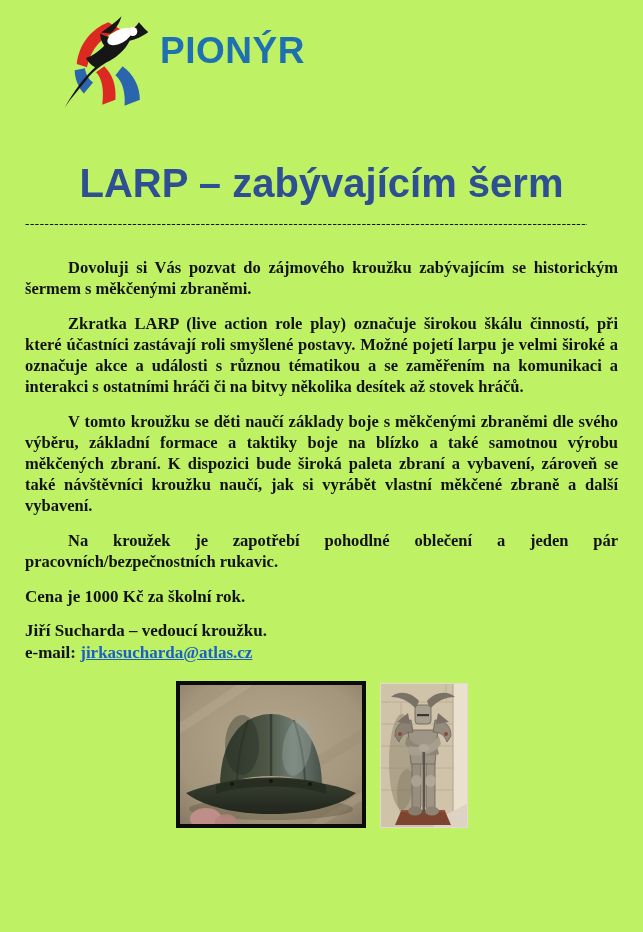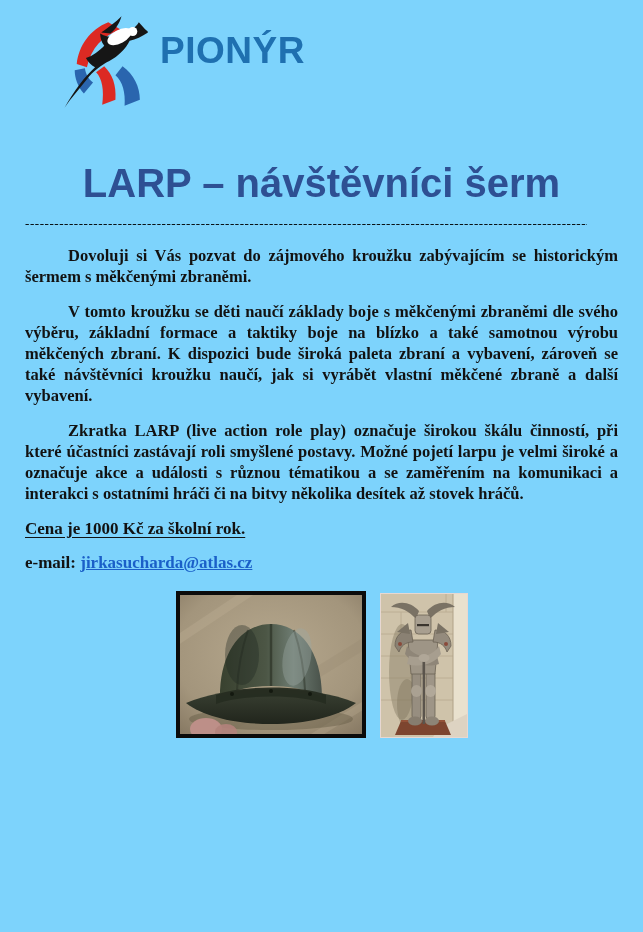--- a/index.html
+++ b/index.html
@@ -1,21 +1,21 @@
 <!DOCTYPE html>
 <html><head>
 <meta charset="utf-8">
 <style>
   * { box-sizing: border-box; }
   html,body { margin:0; padding:0; }
   body {
     width:643px; height:932px; background:#ffffff; overflow:hidden;
     font-family:"Liberation Serif","DejaVu Serif",serif; color:#121212;
   }
-  .page { position:relative; width:643px; height:932px; background:#7dd3fc; }
+  .page { position:relative; width:643px; height:932px; background:#bef264; }
 
   
   .logo-row { position:absolute; top:8px; left:34px; display:flex; align-items:flex-start; }
   .logo-svg { width:114px; height:102px; display:block; }
   .logo-text {
     font-family:"Liberation Sans",sans-serif; font-weight:bold;
     font-size:37px; color:#1F70B0; letter-spacing:0.5px; margin:22px 0 0 12px;
   }
 
   
@@ -27,24 +27,24 @@
     font-size:40px; line-height:46px; color:#2E5093;
   }
   .dashes {
     margin:10px 0 0 0; width:562px; height:17px; overflow:hidden;
     white-space:nowrap; font-size:13px; letter-spacing:0.55px; color:#000;
   }
   p.body {
     margin:0 0 14px 0; font-size:16.5px; line-height:21px; font-weight:bold;
     text-align:justify; text-indent:43px;
   }
-  p.body.first { margin-top:12px; }
+  p.body.first { margin-top:24px; }
   .price {
     margin:14px 0 13px 0; font-size:17px; line-height:21px; font-weight:bold;
-    text-decoration:underline; text-underline-offset:3px;
+    text-underline-offset:3px;
   }
   .contact p { margin:0; font-size:17px; line-height:22px; font-weight:bold; }
   .email-link { color:#1A5FC8; text-decoration:underline; font-weight:bold; cursor:pointer; }
 
   
   .photos { margin-top:17px; display:flex; justify-content:center; align-items:flex-start; gap:14px; }
   figure { margin:0; padding:0; }
   .photo-helmet { width:190px; height:147px; border:4px solid #0b0b0b; background:#a89a81; }
   .photo-helmet svg { display:block; width:182px; height:139px; }
   .photo-knight { width:88px; height:145px; border:1px solid #e7d8d2; background:#cfc3aa; margin-top:2px; }
@@ -71,31 +71,33 @@
 
       <ellipse cx="84" cy="28" rx="13" ry="6.5" fill="#ffffff" transform="rotate(-28 84 28)"></ellipse>
       <circle cx="97" cy="23" r="4.5" fill="#ffffff"></circle>
       <path d="M103,17 L112,23 L103,27 Z" fill="#161616"></path>
     </svg>
     <span class="logo-text">PIONÝR</span>
   </div>
 
   <div class="content">
 
-    <h1 class="title">LARP – návštěvníci šerm</h1>
+    <h1 class="title">LARP – zabývajícím šerm</h1>
 
     <div class="dashes">----------------------------------------------------------------------------------------------------------------------------------</div>
 
     <p class="body first">Dovoluji si Vás pozvat do zájmového kroužku zabývajícím se historickým šermem s měkčenými zbraněmi.</p>
+    <p class="body">Zkratka LARP (live action role play) označuje širokou škálu činností, při které účastníci zastávají roli smyšlené postavy. Možné pojetí larpu je velmi široké a označuje akce a události s různou tématikou a se zaměřením na komunikaci a interakci s ostatními hráči či na bitvy několika desítek až stovek hráčů.</p>
     <p class="body">V tomto kroužku se děti naučí základy boje s měkčenými zbraněmi dle svého výběru, základní formace a taktiky boje na blízko a také samotnou výrobu měkčených zbraní. K dispozici bude široká paleta zbraní a vybavení, zároveň se také návštěvníci kroužku naučí, jak si vyrábět vlastní měkčené zbraně a další vybavení.</p>
-    <p class="body">Zkratka LARP (live action role play) označuje širokou škálu činností, při které účastníci zastávají roli smyšlené postavy. Možné pojetí larpu je velmi široké a označuje akce a události s různou tématikou a se zaměřením na komunikaci a interakci s ostatními hráči či na bitvy několika desítek až stovek hráčů.</p>
+    <p class="body">Na kroužek je zapotřebí pohodlné oblečení a jeden pár pracovních/bezpečnostních rukavic.</p>
 
     <p class="price">Cena je 1000 Kč za školní rok.</p>
 
     <div class="contact">
+      <p>Jiří Sucharda – vedoucí kroužku.</p>
       <p><span>e-mail: </span><a class="email-link" href="#">jirkasucharda@atlas.cz</a></p>
     </div>
 
     <div class="photos">
 
       <figure class="photo-helmet">
         <svg viewBox="0 0 182 139" aria-hidden="true">
           <defs>
             <radialGradient id="hbg" cx="50%" cy="42%" r="75%">
               <stop offset="0%" stop-color="#b6a88e"></stop>

